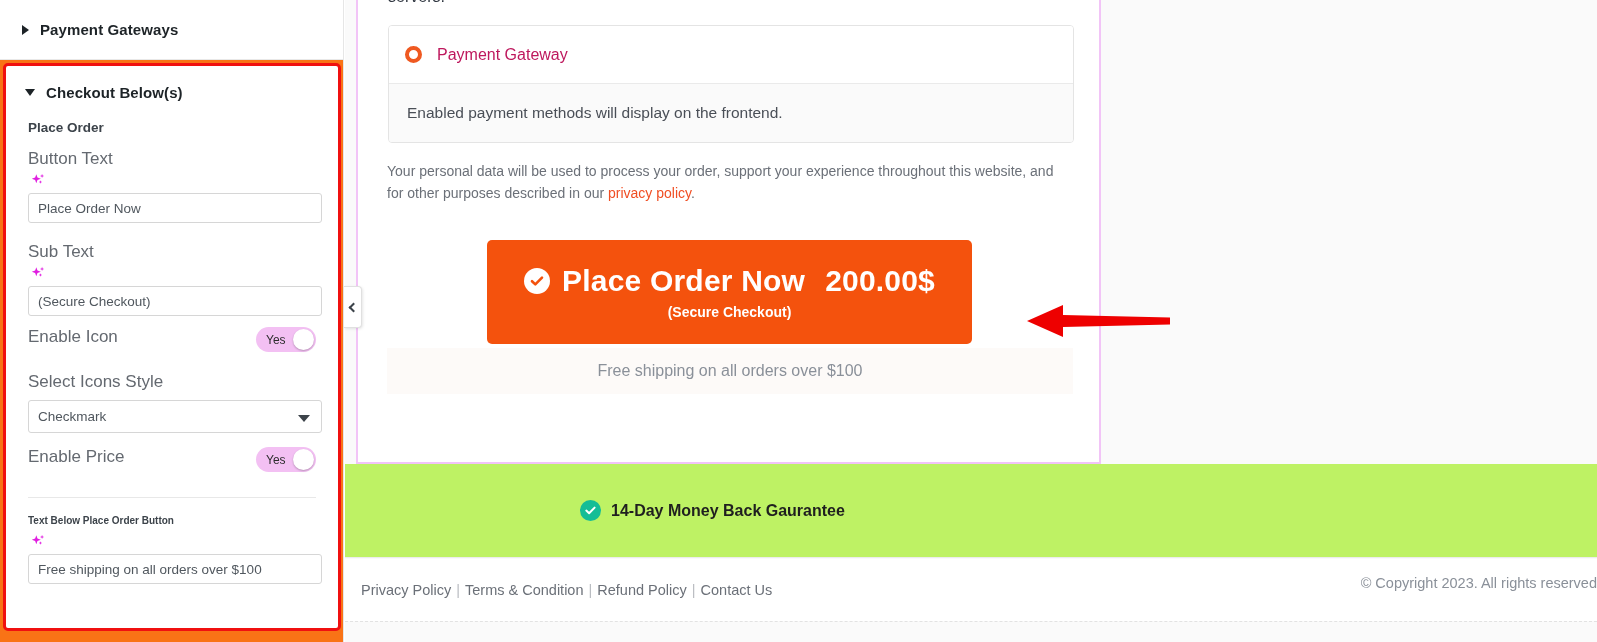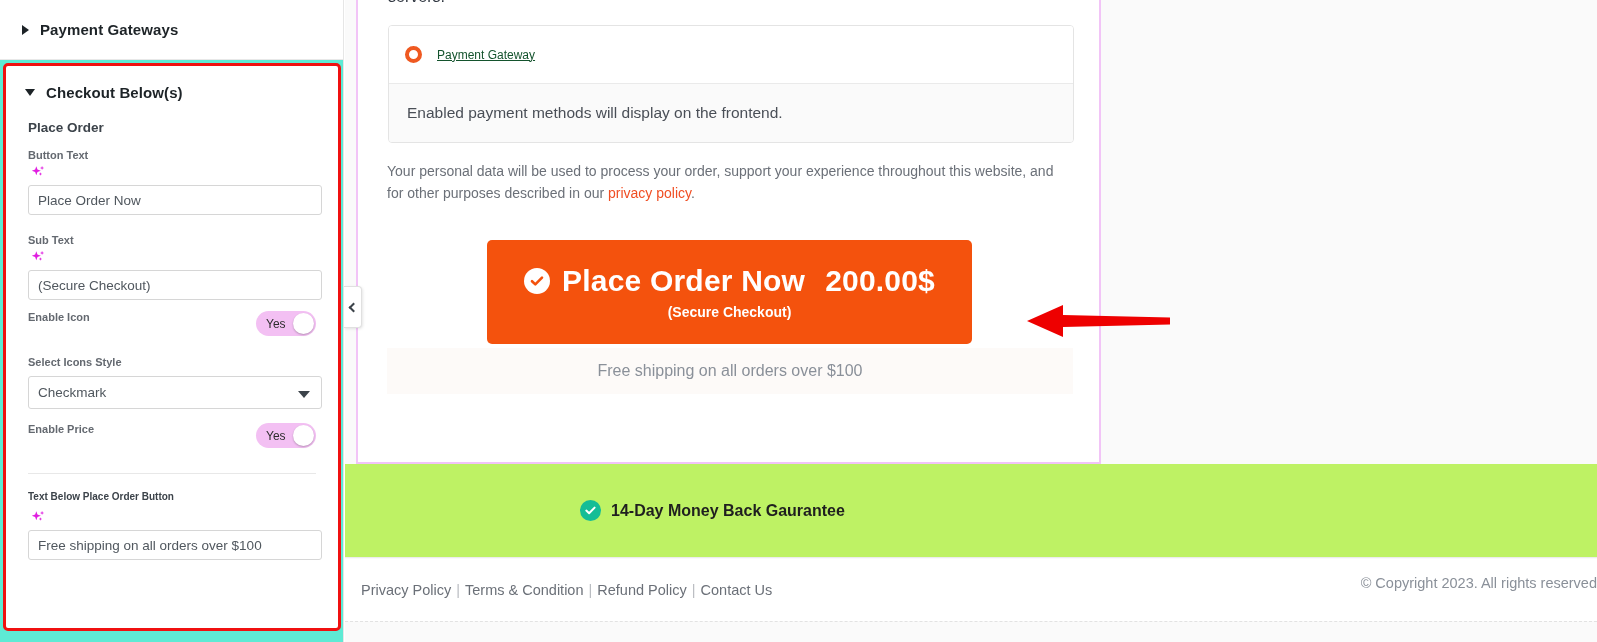--- a/index.html
+++ b/index.html
@@ -8,21 +8,21 @@
     font-family: "Liberation Sans", sans-serif;
     background: #ffffff;
     overflow: hidden;
   }
   #root { position: relative; width: 1597px; height: 642px; }
 
   
   #sidebar {
     position: absolute; left: 0; top: 0;
     width: 344px; height: 642px;
-    background: #5eead4;
+    background: #f97316;
     border-right: 1px solid #e6e6e6;
   }
   .panel-collapsed {
     height: 60px;
     display: flex; align-items: center;
     padding-left: 22px;
     border-bottom: 1px solid #e8e8e8;
     background: #fff;
   }
   .panel-title {
@@ -56,23 +56,22 @@
     height: 52px; display: flex; align-items: center;
     padding-left: 19px;
   }
   .sec-body { padding: 0 22px; }
 
   .group-label {
     font-size: 13.5px; font-weight: bold; color: #3c434a;
     margin-top: 2px; margin-bottom: 14px;
   }
   .field-label {
-    font-size: 11px; color: #646970;
+    font-size: 17px; color: #646970;
     margin-bottom: 3px;
-    font-weight: bold;
   }
   .sparkle {
     display: block; width: 18px; height: 18px; margin: 1px 0 3px 2px;
   }
   .txt-input {
     width: 294px; height: 30px;
     border: 1px solid #d6d6d6; border-radius: 3px;
     background: #fff;
     font-family: "Liberation Sans", sans-serif;
     font-size: 13.5px; color: #50575e;
@@ -168,21 +167,21 @@
   .gw-head {
     height: 58px; display: flex; align-items: center;
     padding-left: 16px; background: #ffffff;
     border-bottom: 1px solid #eaeaea;
   }
   .radio-on {
     width: 17px; height: 17px; border-radius: 50%;
     border: 4.5px solid #ef5921;
     background: #ffffff; margin-right: 15px; flex: none;
   }
-  .gw-head-text { font-size: 12px; color: #14532d; text-decoration: underline; }
+  .gw-head-text { font-size: 16px; color: #be185d; }
   .gw-body {
     background: #fafafa;
     padding: 20px 18px;
     font-size: 15.5px; color: #4a4f57;
   }
 
   .privacy-para {
     position: absolute; left: 27px; top: 172px;
     width: 680px;
     font-size: 14px; line-height: 22px; color: #6b7078;

